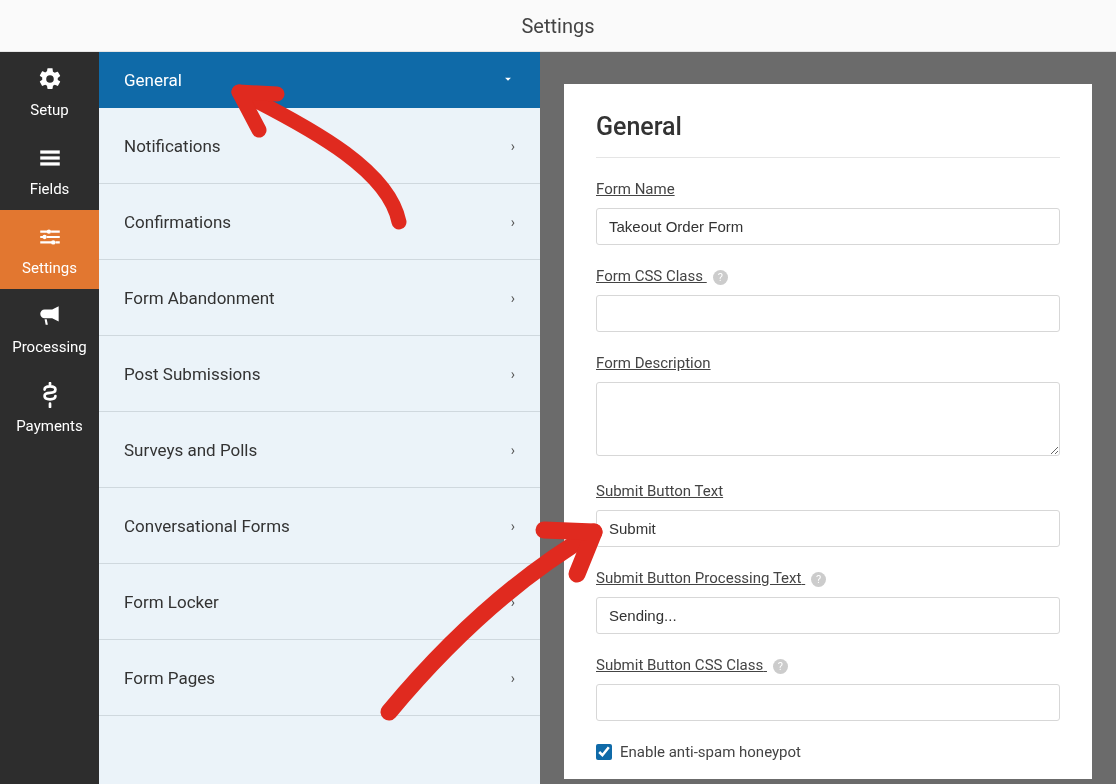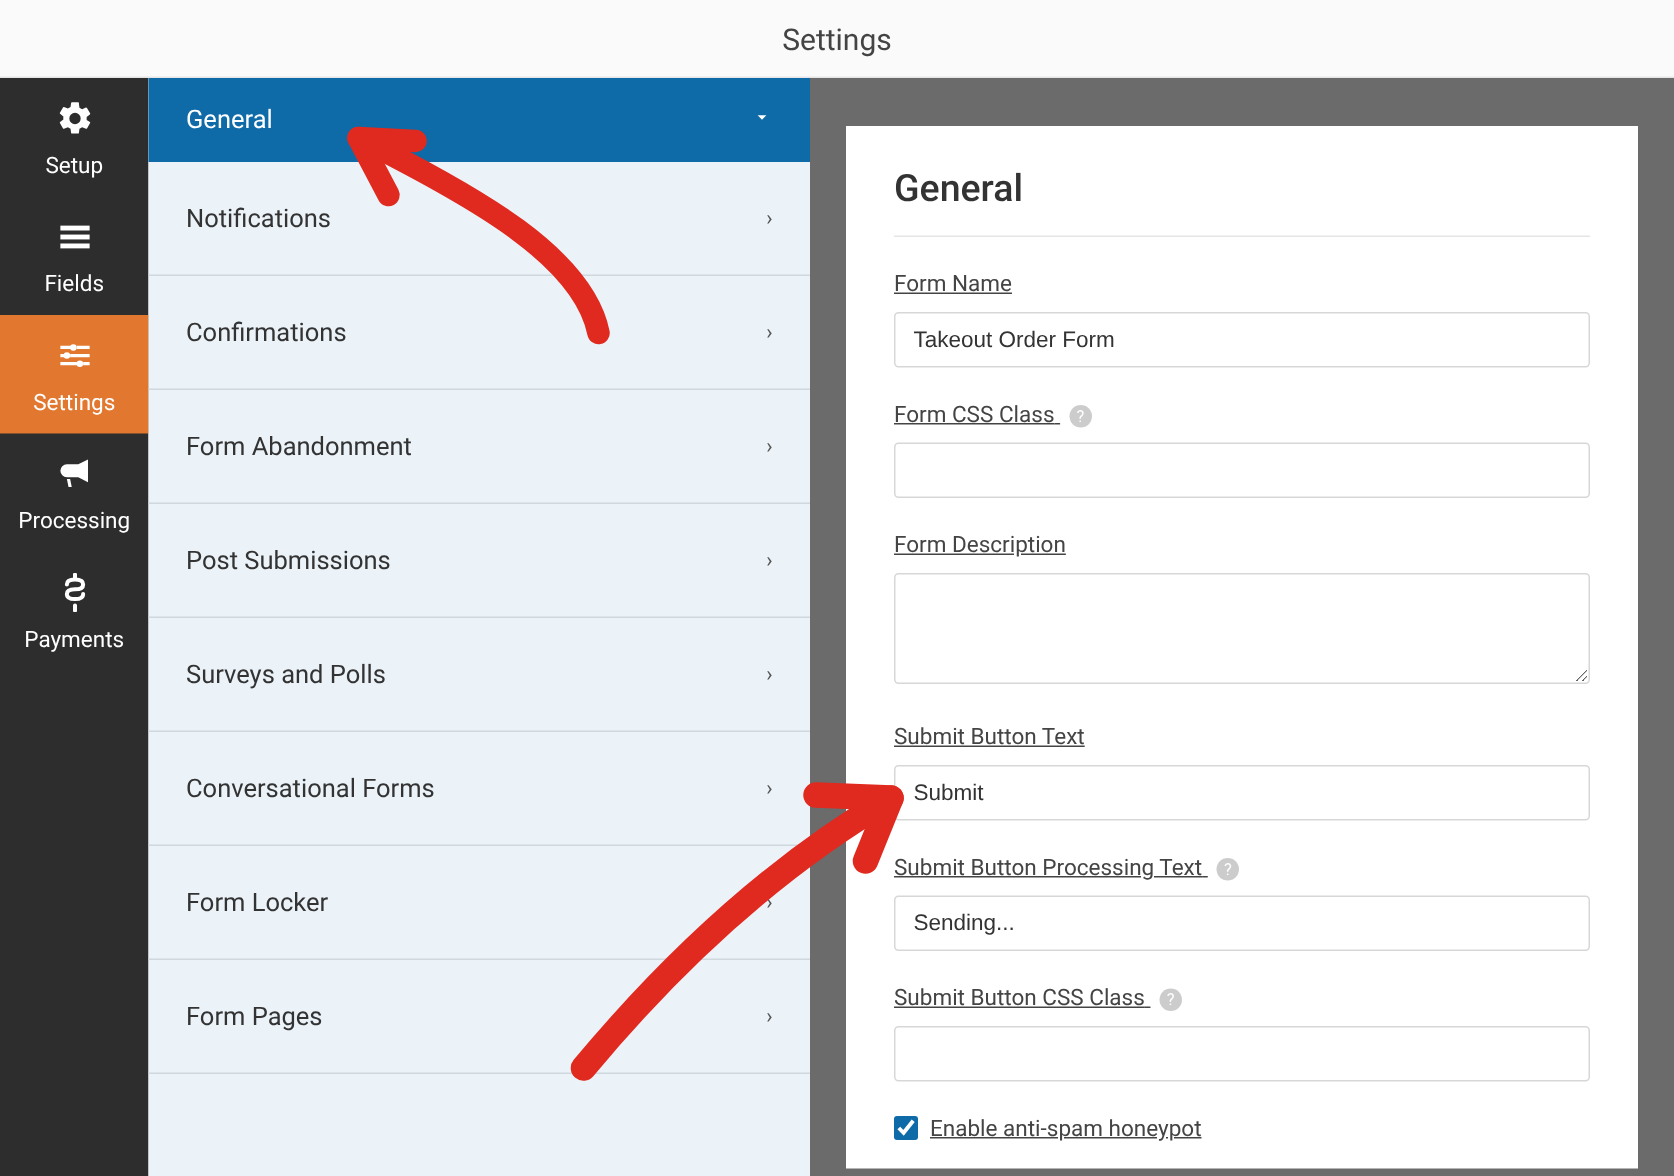--- a/index.html
+++ b/index.html
@@ -118,21 +118,20 @@
     color: #333;
     background: #fff;
   }
   .textarea { height: 74px; resize: both; }
   .checkbox-row {
     display: flex;
     align-items: center;
     gap: 8px;
     font-size: 15px;
     color: #444;
-    text-decoration: underline;
   }
   .checkbox-row input[type="checkbox"] {
     width: 16px; height: 16px;
     accent-color: #0f6aa8;
   }
   .annotation-layer {
     position: absolute;
     pointer-events: none;
     left: 0; top: 0; width: 100%; height: 100%;
     z-index: 50;

